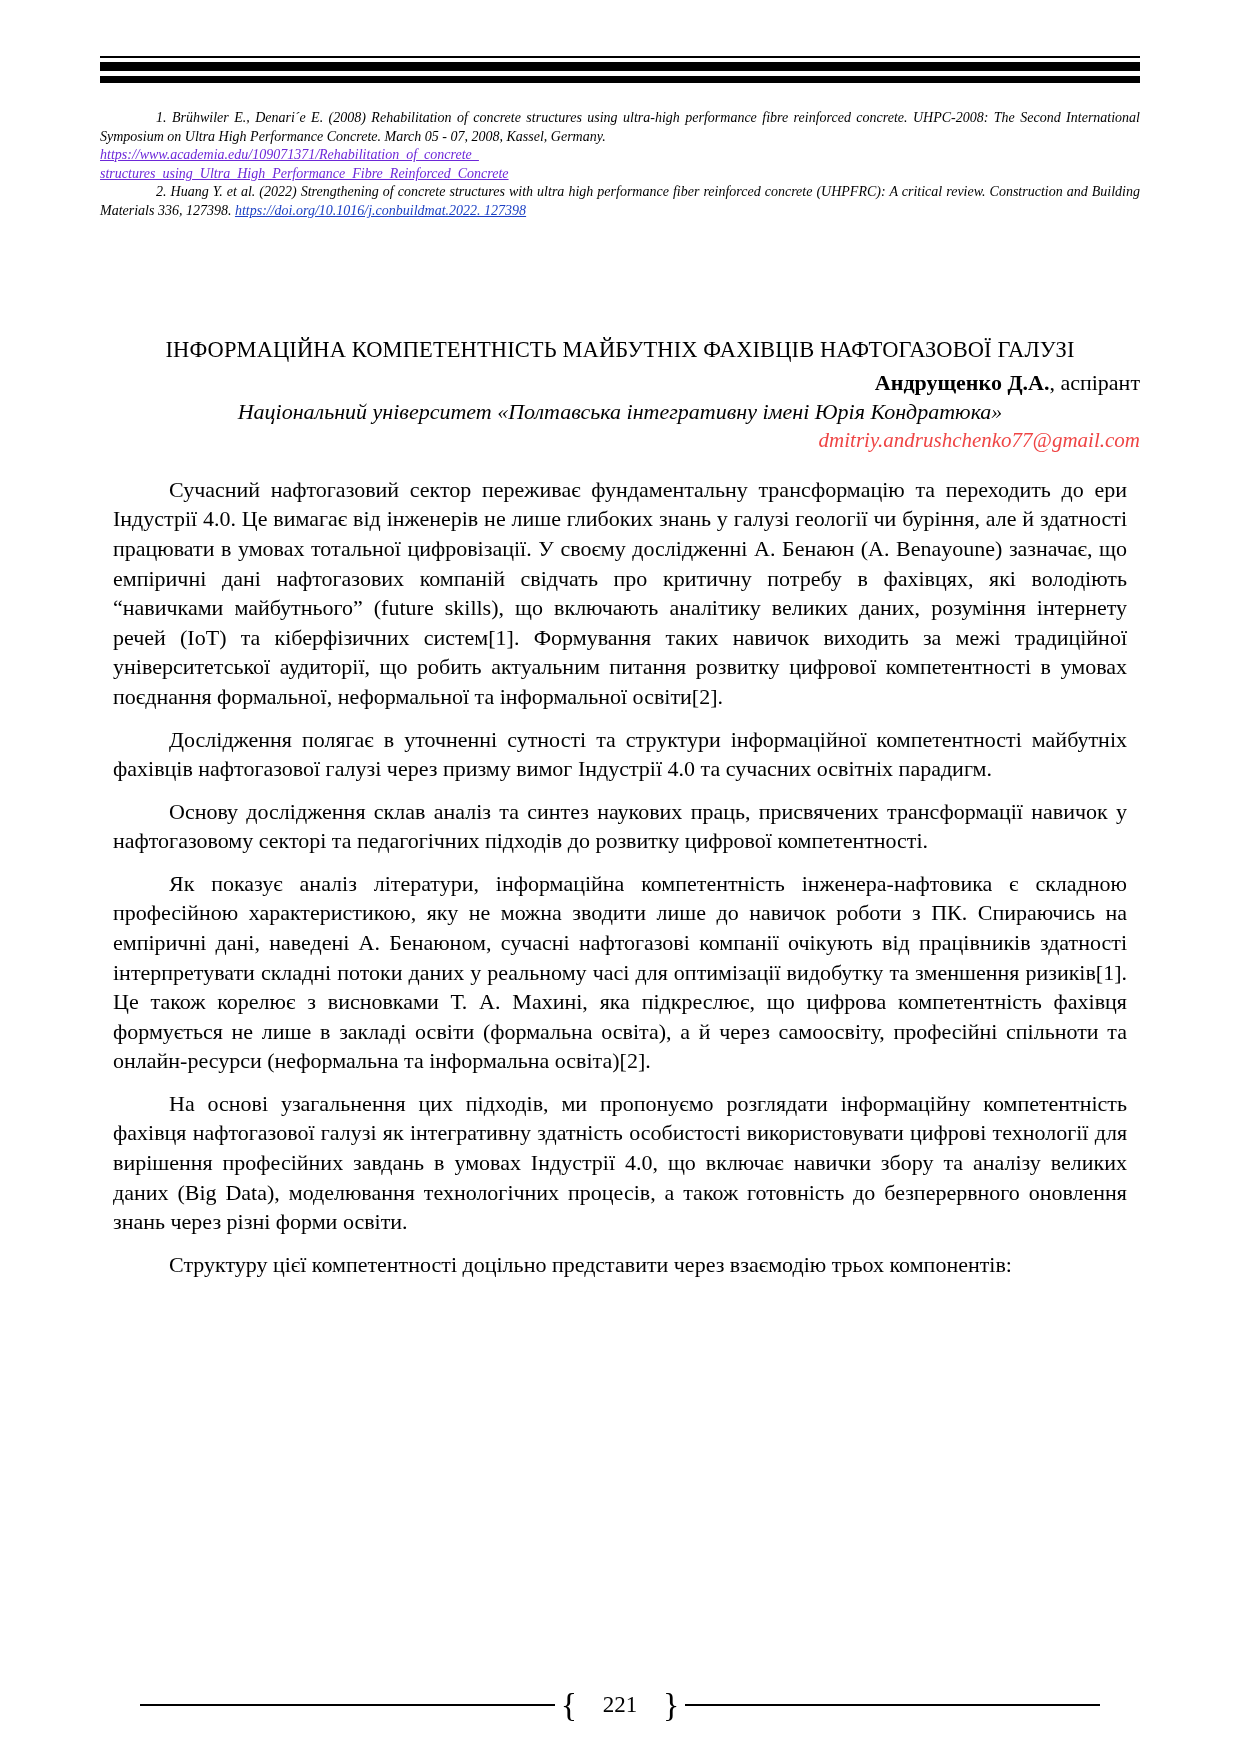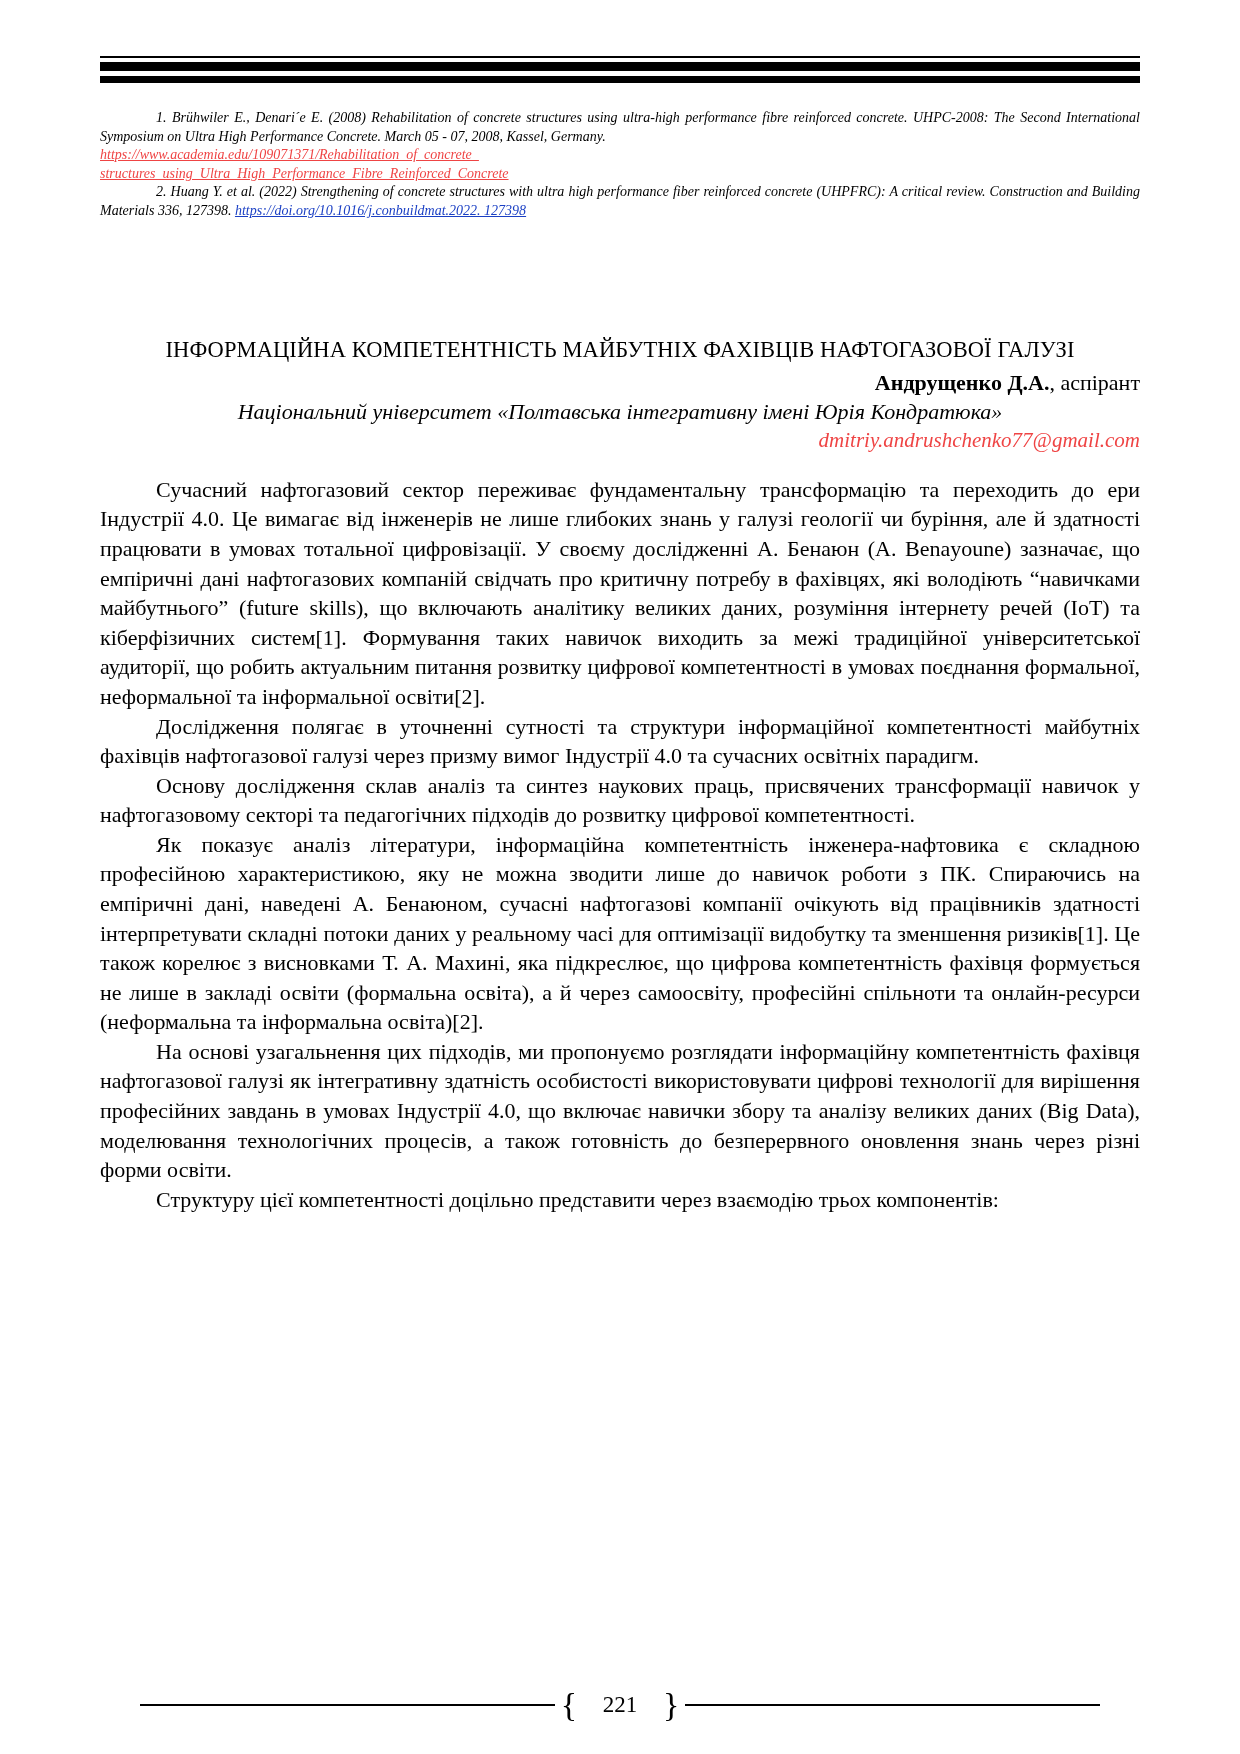--- a/index.html
+++ b/index.html
@@ -70,21 +70,21 @@
   .url {
     color: #1a3fc4;
     text-decoration: underline;
     font-style: italic;
     word-break: break-all;
   }
   .url-block {
     display: block;
     text-indent: 0;
     text-align: left;
-    color: #ef4444;
+    color: #6d28d9;
     text-decoration: underline;
     font-style: italic;
   }
 
   
   .article-header {
     margin-top: 115px;
   }
   .udc {
     font-weight: bold;
@@ -124,21 +124,21 @@
     line-height: 1.25;
   }
 
   
   .body-text {
     margin-top: 22px;
     font-size: 22px;
     line-height: 1.345;
   }
   .body-text p {
-    margin: 0;
+    margin: 13px;
     text-align: justify;
     text-justify: inter-word;
     text-indent: 56px;
   }
 
   
   .footer {
     position: absolute;
     left: 0;
     right: 0;

